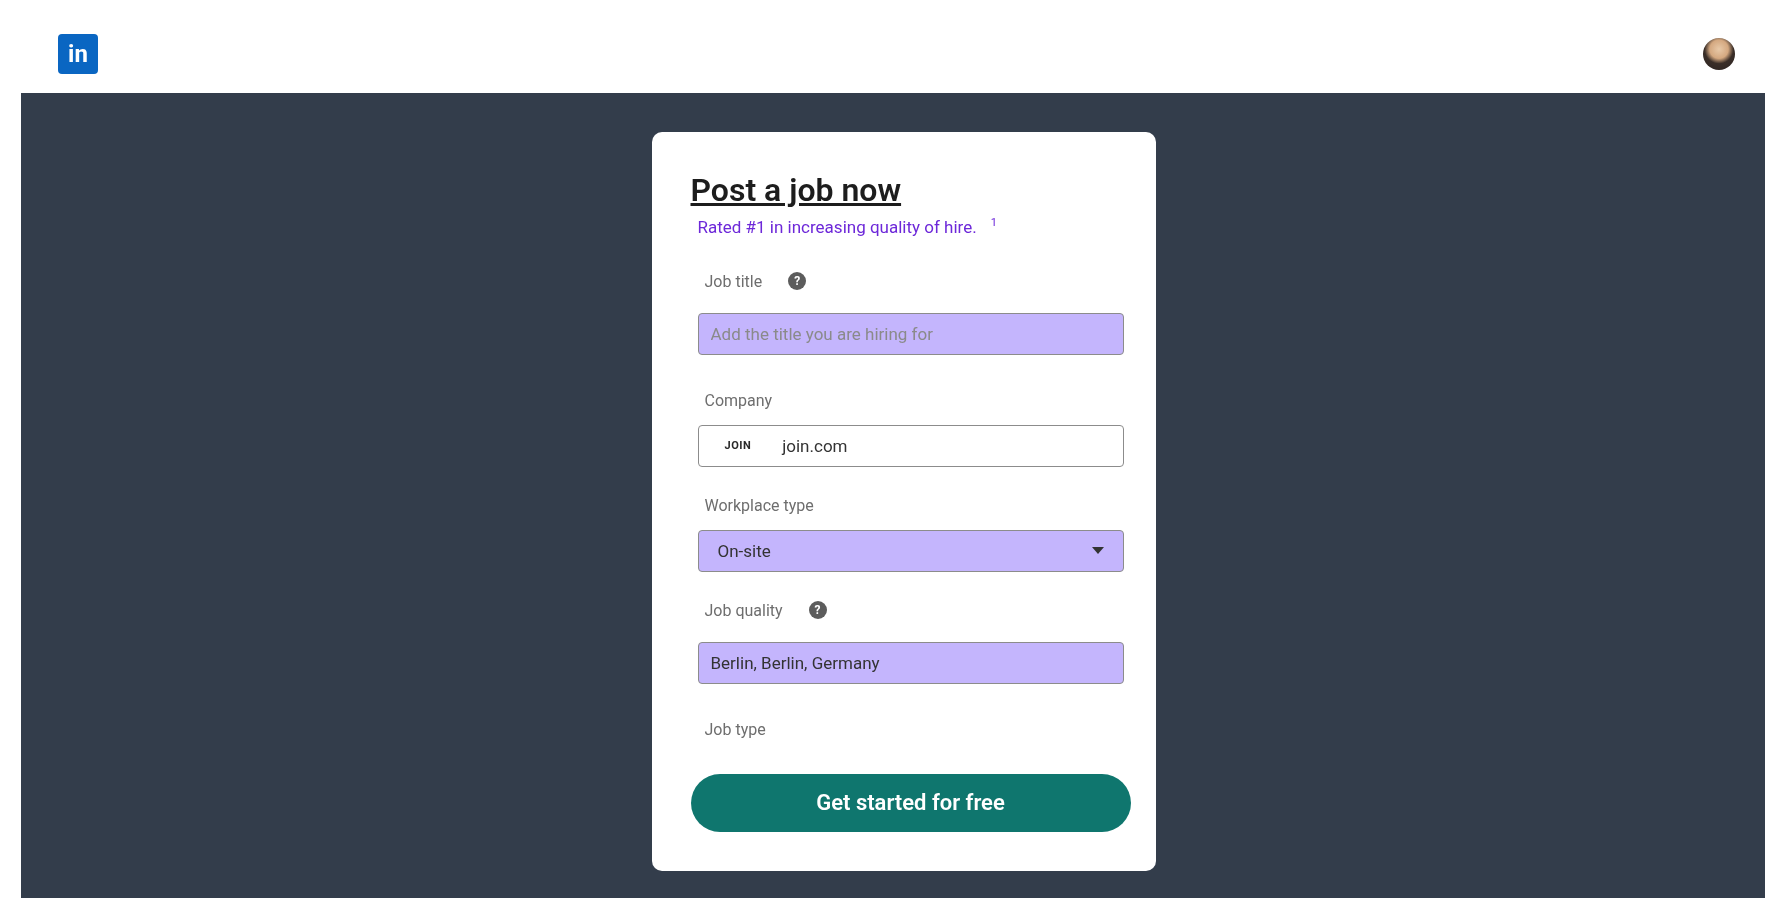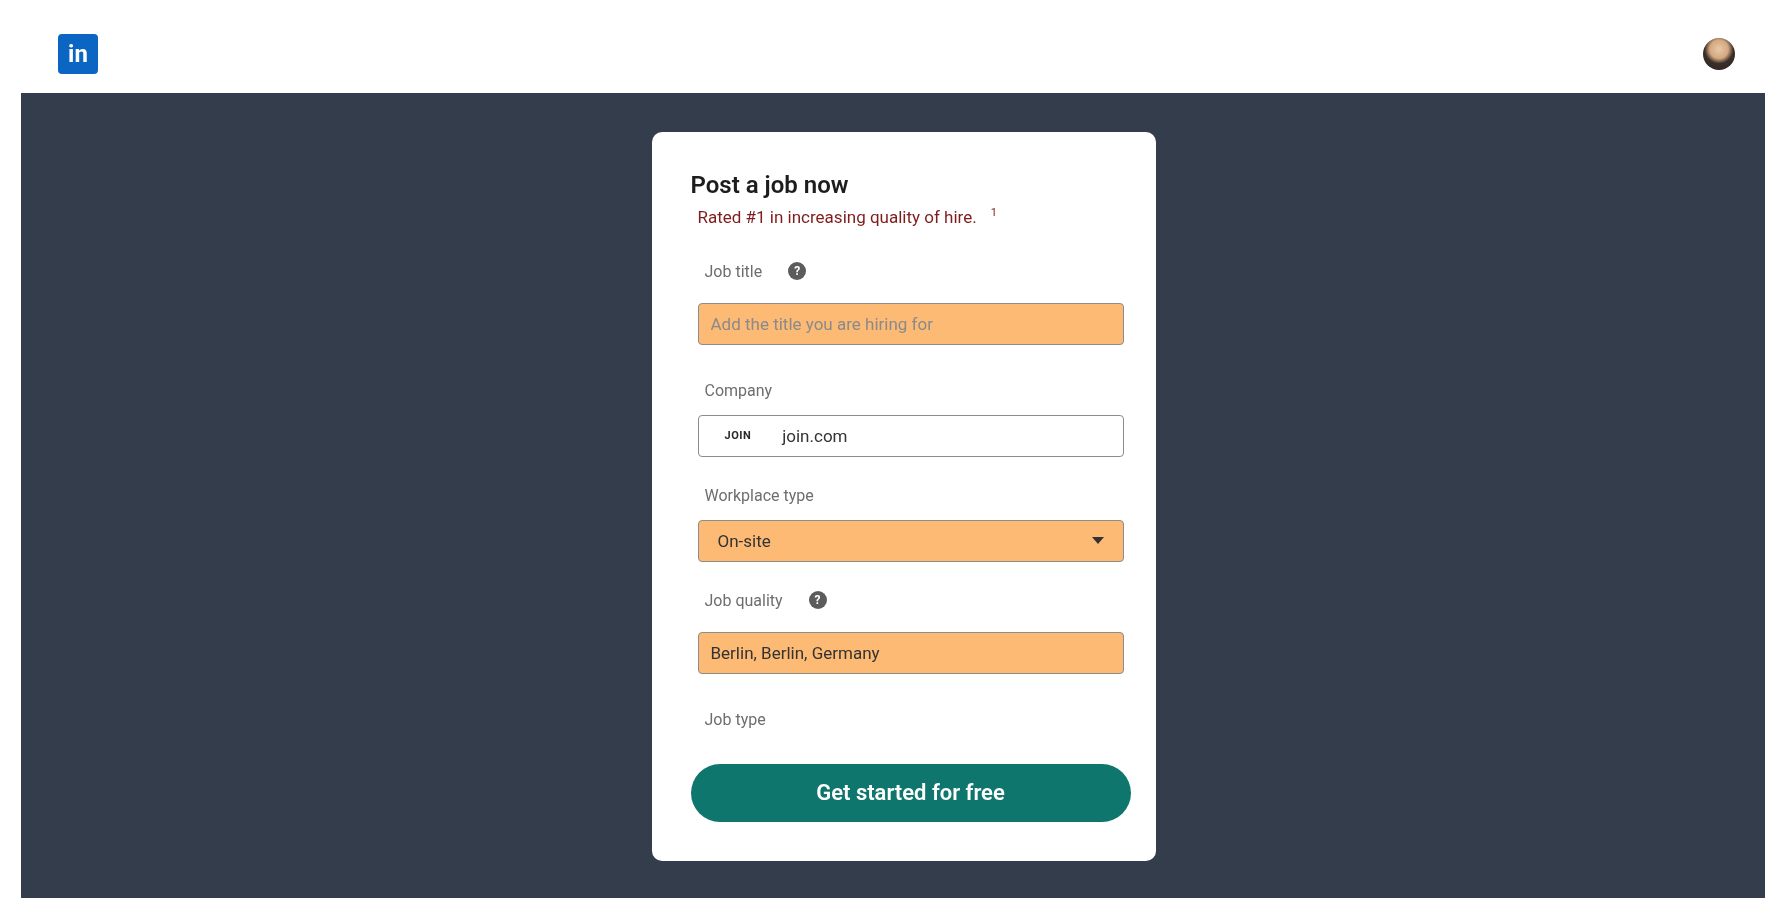--- a/index.html
+++ b/index.html
@@ -52,28 +52,29 @@
       padding-top: 32px;
     }
     .card {
       width: 504px;
       background: #ffffff;
       border-radius: 10px;
       padding: 32px;
       height: fit-content;
     }
     .card-title {
-      font-size: 24px;
+      font-size: 32px;
       font-weight: 600;
       color: #1d1d1d;
       margin-bottom: 6px;
+      text-decoration: underline;
     }
     .card-subtitle {
       font-size: 17px;
-      color: #7f1d1d;
+      color: #6d28d9;
       margin-bottom: 28px;
     }
     .card-subtitle sup {
       font-size: 11px;
       vertical-align: super;
     }
     .field {
       margin-bottom: 22px;
     }
     .field-label {
@@ -98,21 +99,21 @@
       cursor: help;
     }
     .text-input, .select-input {
       width: 100%;
       height: 42px;
       border: 1px solid #8c8c8c;
       border-radius: 4px;
       padding: 8px 12px;
       font-size: 17px;
       color: #333;
-      background: #fdba74;
+      background: #c4b5fd;
     }
     .text-input::placeholder {
       color: #8a8a8a;
     }
     .select-input {
       display: flex;
       align-items: center;
       justify-content: space-between;
       cursor: pointer;
       text-align: right;

